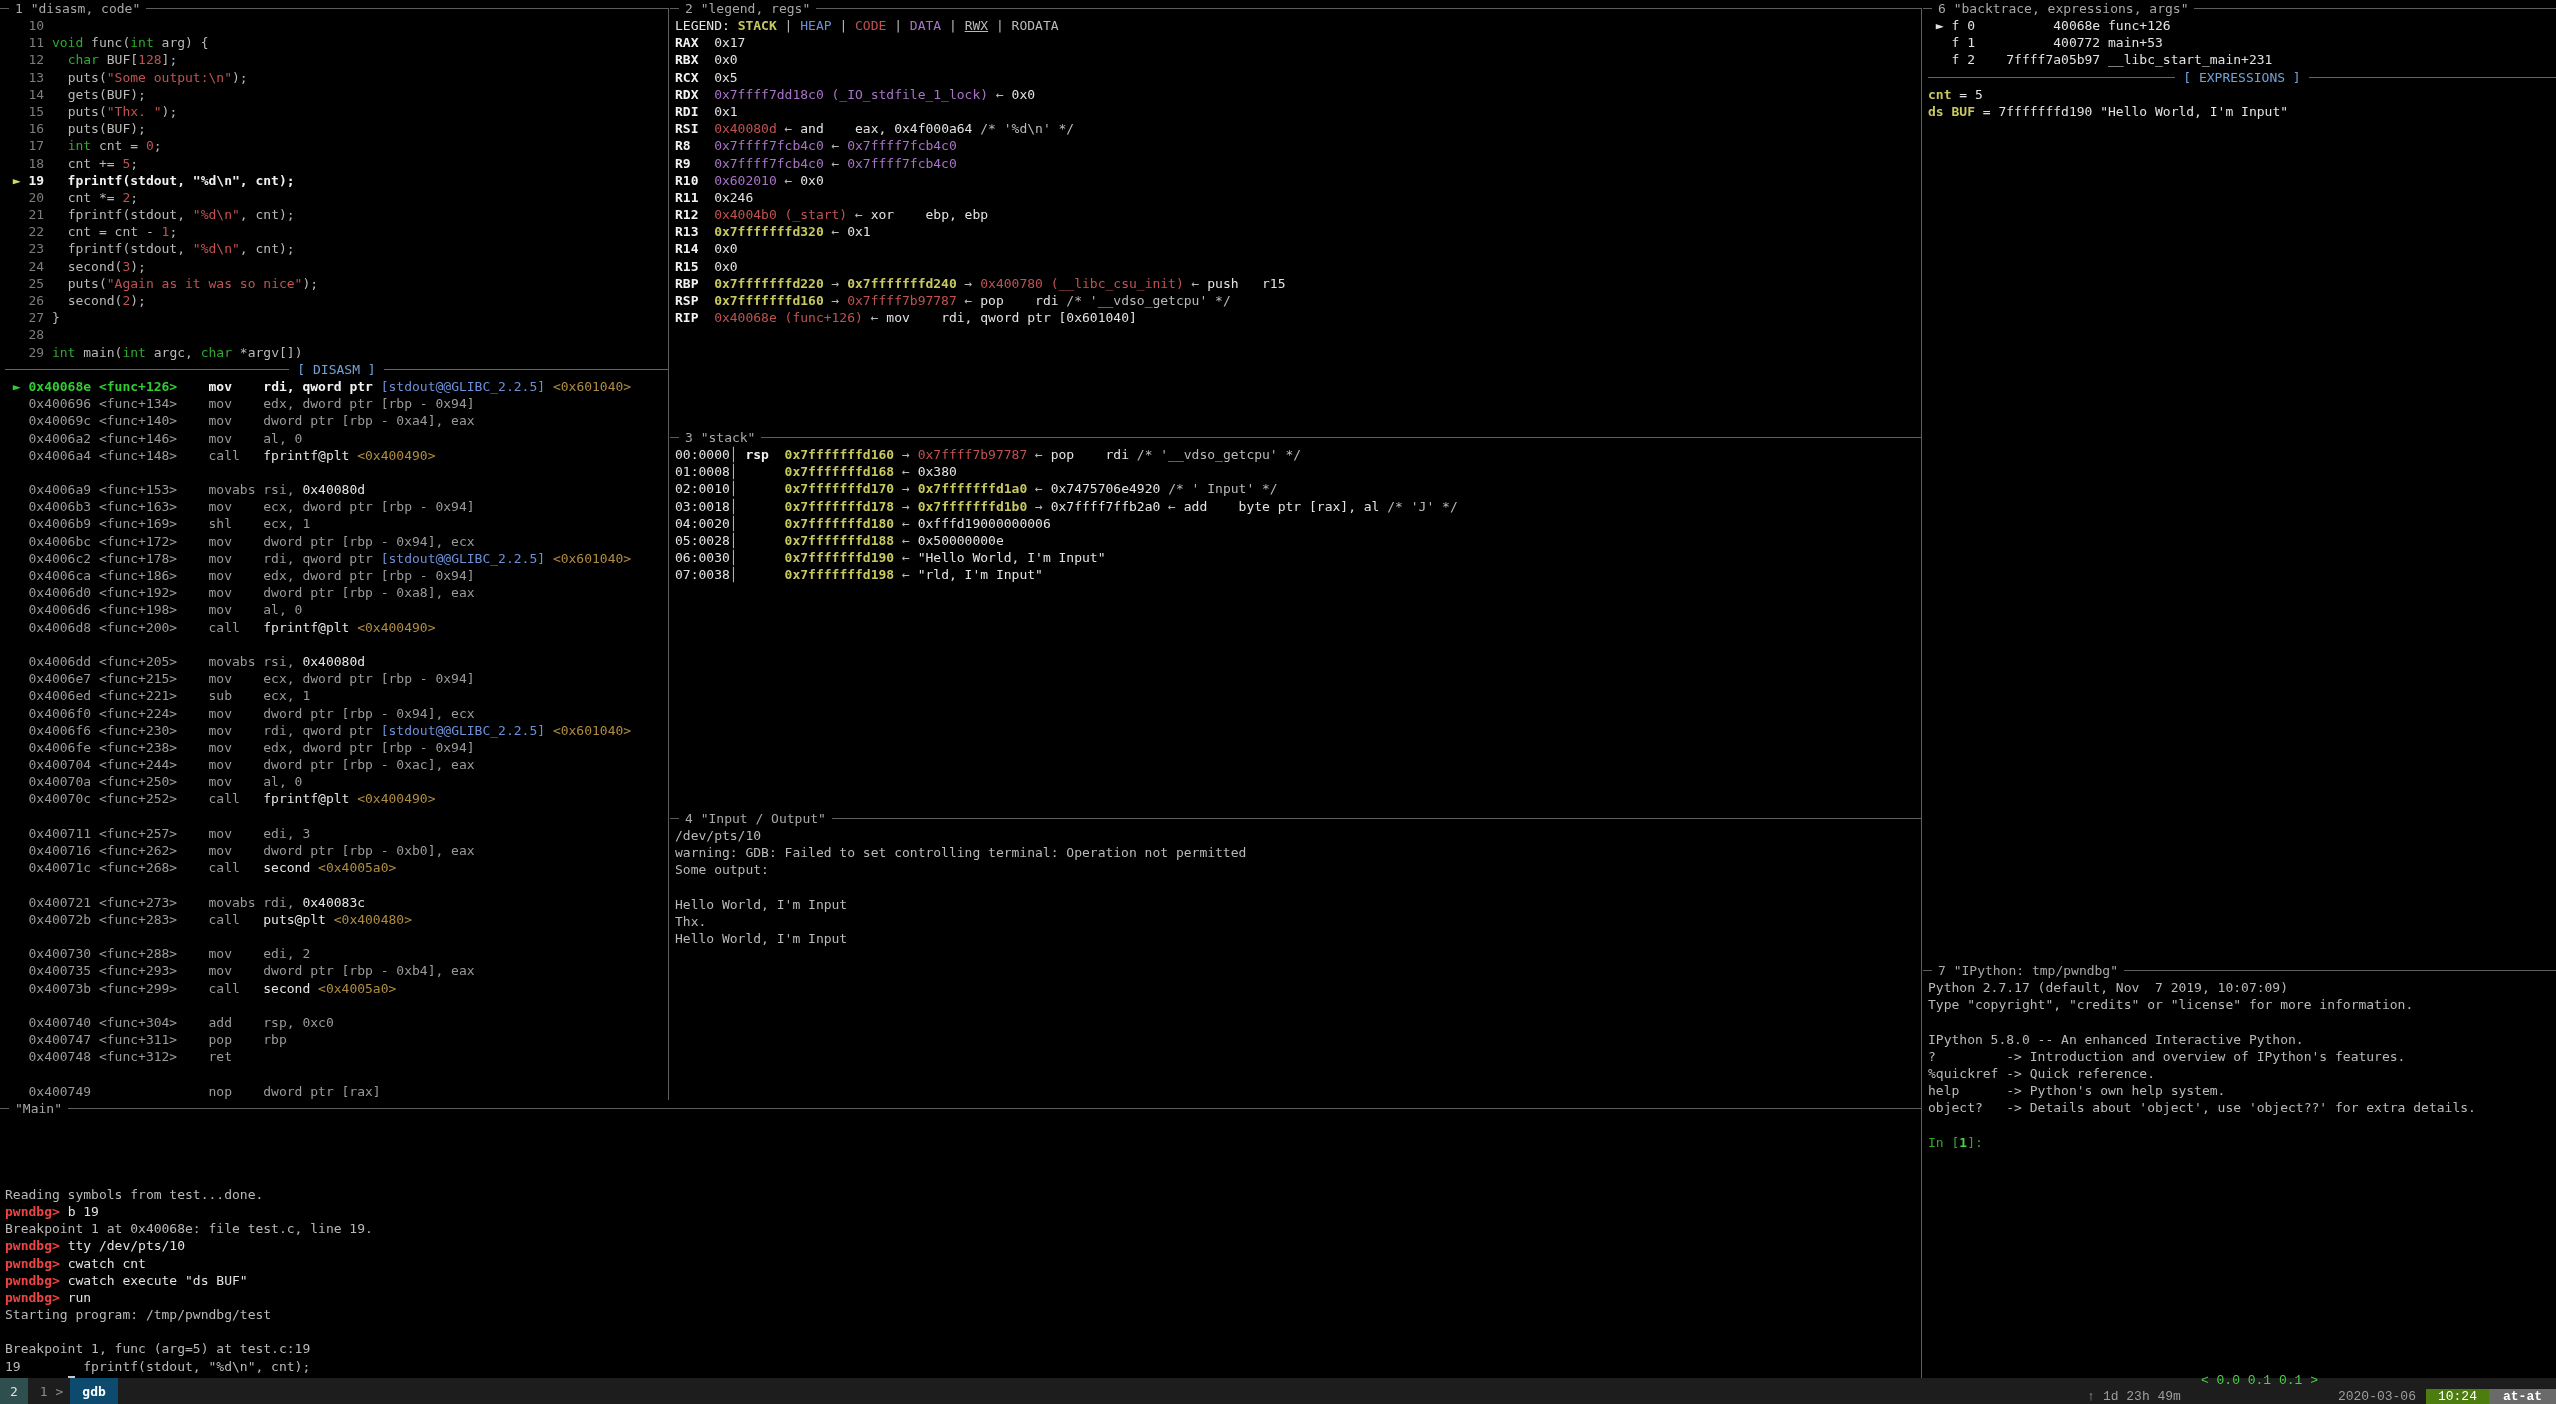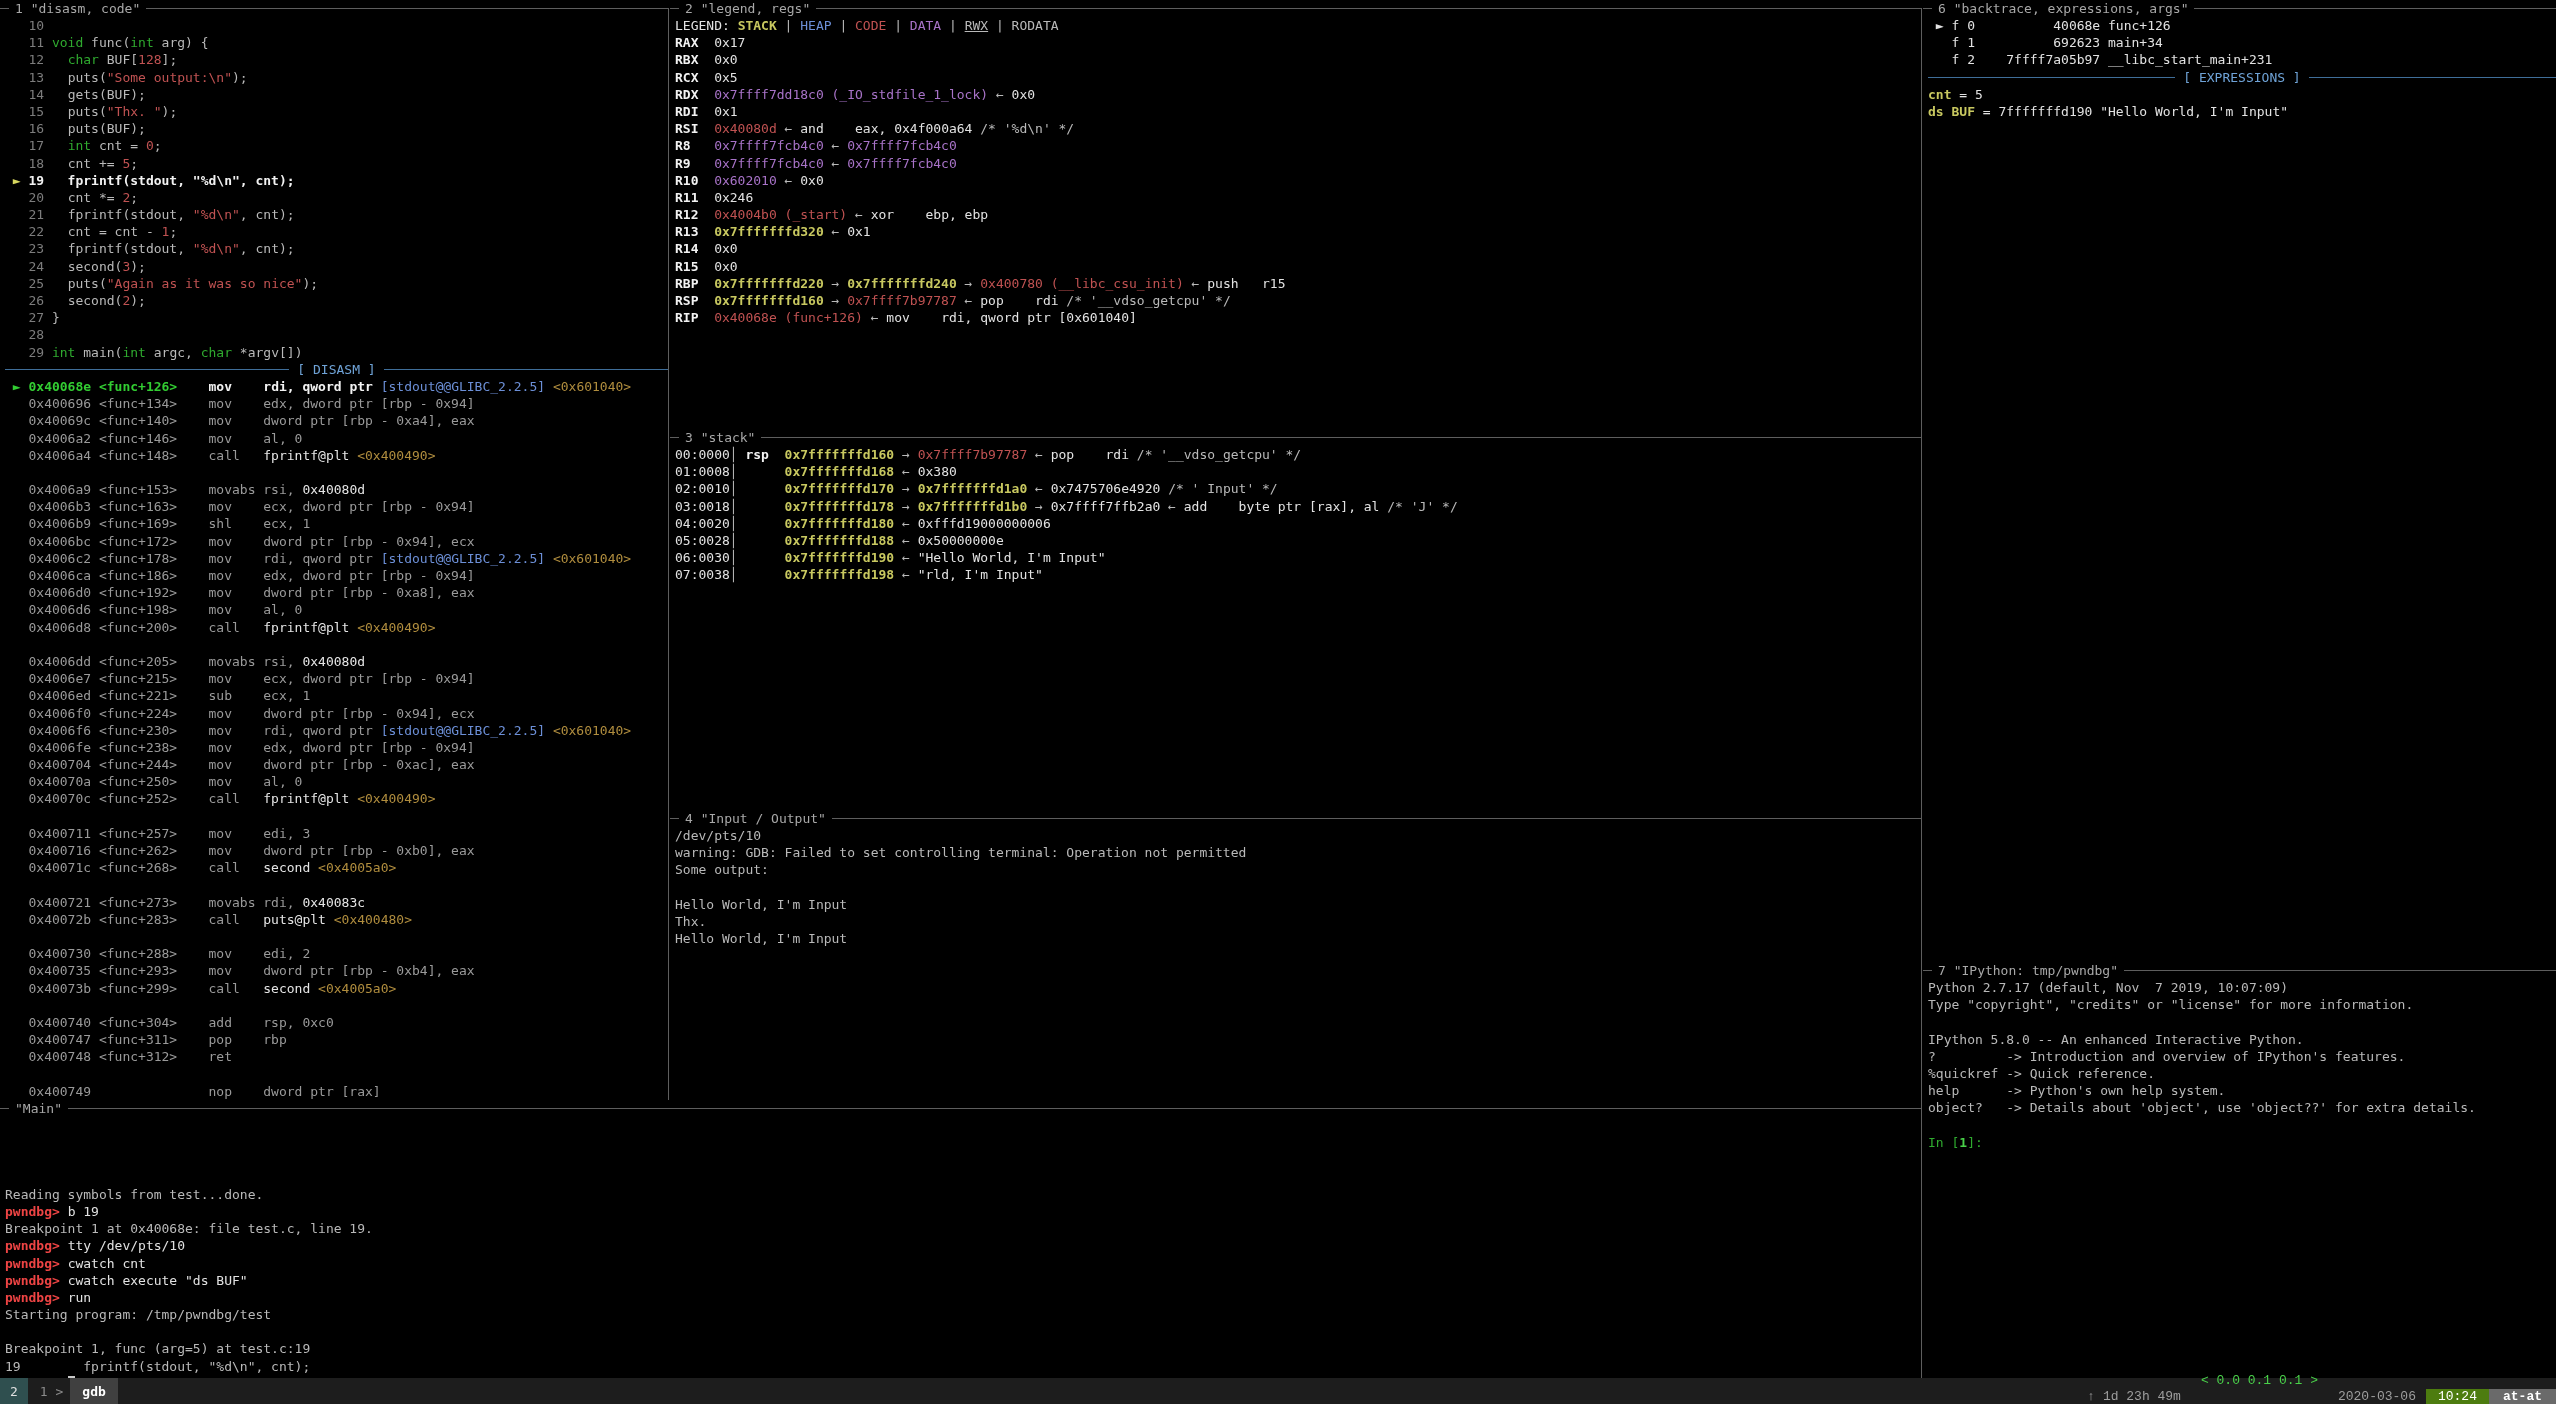--- a/index.html
+++ b/index.html
@@ -42,21 +42,21 @@
   .c-bgrn{ color:#49d049; font-weight:bold; }
   .c-cur { background:#c8c8c8; color:#c8c8c8; }
 
   
   .statusbar {
     position:absolute; left:0; top:1378px; width:2556px; height:26px;
     background:#1d1d1d; display:flex; align-items:stretch; color:#9e9e9e;
   }
   .sb-session { background:#2f4f4f; color:#e0e0e0; display:flex; align-items:center; padding:0 10px; }
   .sb-winidx  { display:flex; align-items:center; padding:0 7px 0 12px; color:#8a8a8a; white-space:pre; }
-  .sb-win     { background:#404040; color:#fff; font-weight:bold; display:flex; align-items:center; padding:0 12px; }
+  .sb-win     { background:#0c4a6e; color:#fff; font-weight:bold; display:flex; align-items:center; padding:0 12px; }
   .sb-right   { margin-left:auto; display:flex; align-items:flex-end;font-family:Liberation Mono, monospace; }
   .sb-right > span { display:flex; align-items:center; }
   .sb-uptime  { padding:0 10px; white-space:pre; }
   .sb-load    { color:#49d049; padding:16px 10px; white-space:pre; }
   .sb-date    { padding:0 10px; }
   .sb-time    { background:#4d7c0f; color:#fff; padding:0 12px; }
   .sb-host    { background:#6a6a6a; color:#fff; font-weight:bold; padding:0 14px; }
 </style>
 </head>
 <body>
@@ -200,21 +200,21 @@
   </section>
 
   <section class="pane" style="left:1923px;top:0;width:633px;height:962px">
     <div class="ptitle">
       <span class="pt-dash"></span>
       <span class="pt-label">6 "backtrace, expressions, args"</span>
       <span class="pt-fill"></span>
     </div>
     <div class="lines">
         <div class="row"><span class="c-w"> ► f 0          40068e func+126</span></div>
-        <div class="row"><span class="c-w">   f 1          692623 main+34</span></div>
+        <div class="row"><span class="c-w">   f 1          400772 main+53</span></div>
         <div class="row"><span class="c-w">   f 2    7ffff7a05b97 __libc_start_main+231</span></div>
         <div class="row rule-row"><span class="rline"></span><span class="rlabel">[ EXPRESSIONS ]</span><span class="rline"></span></div>
         <div class="row"><span class="c-y">cnt</span><span class="c-w"> = 5</span></div>
         <div class="row"><span class="c-y">ds BUF</span><span class="c-w"> = 7fffffffd190 </span><span class="c-w">"Hello World, I'm Input"</span></div>
       </div>
   </section>
 
   <section class="pane" style="left:1923px;top:962px;width:633px;height:416px">
     <div class="ptitle">
       <span class="pt-dash"></span>

